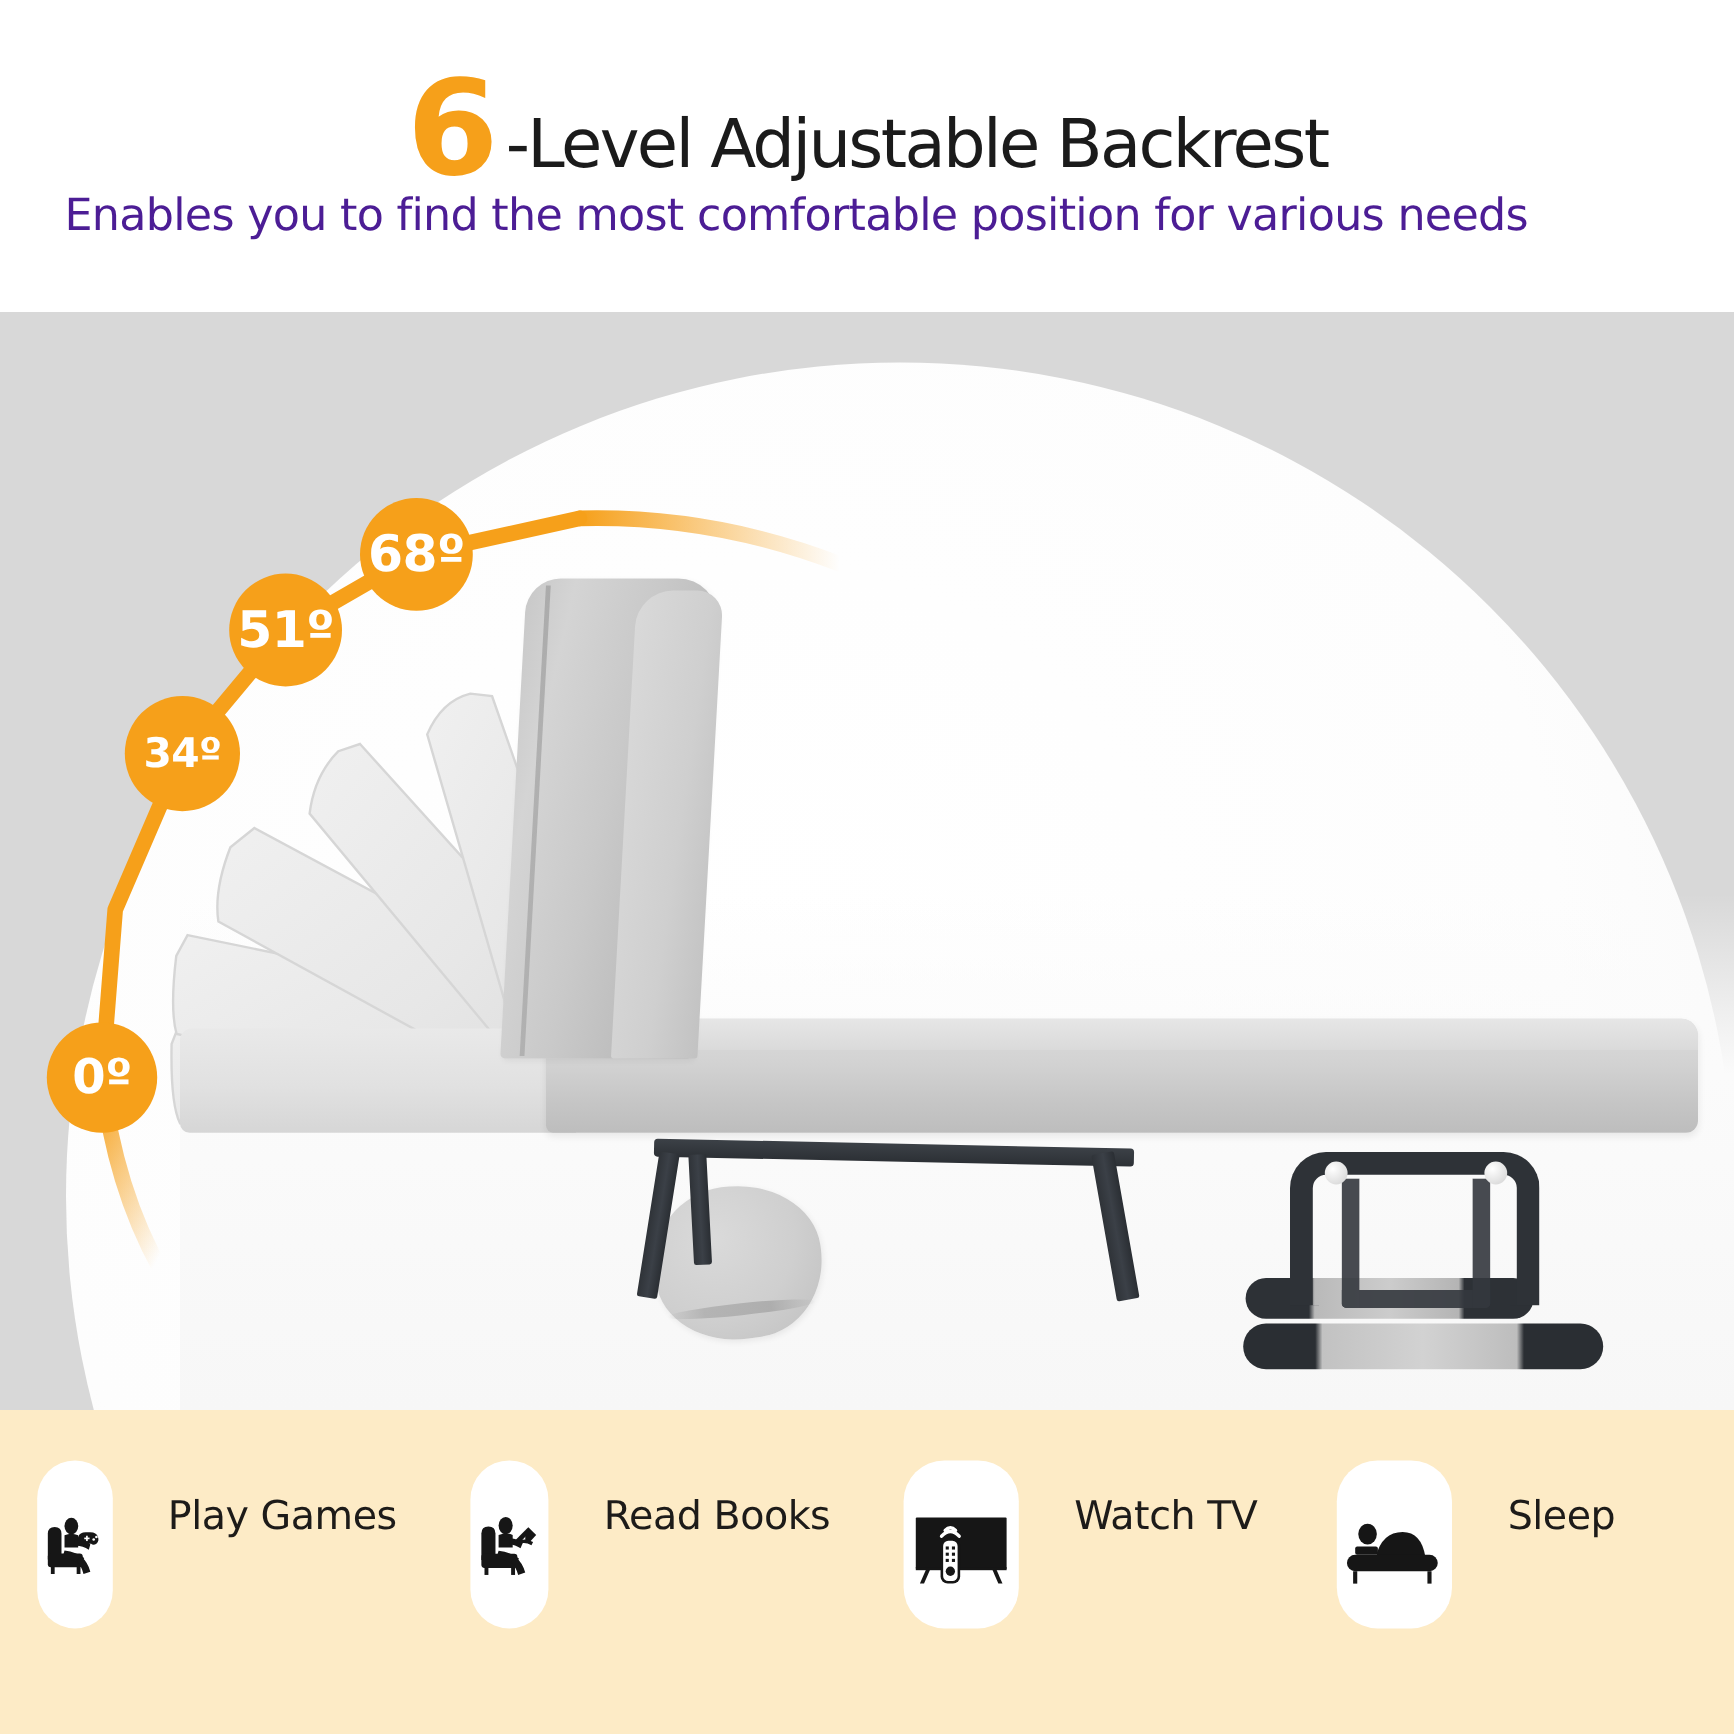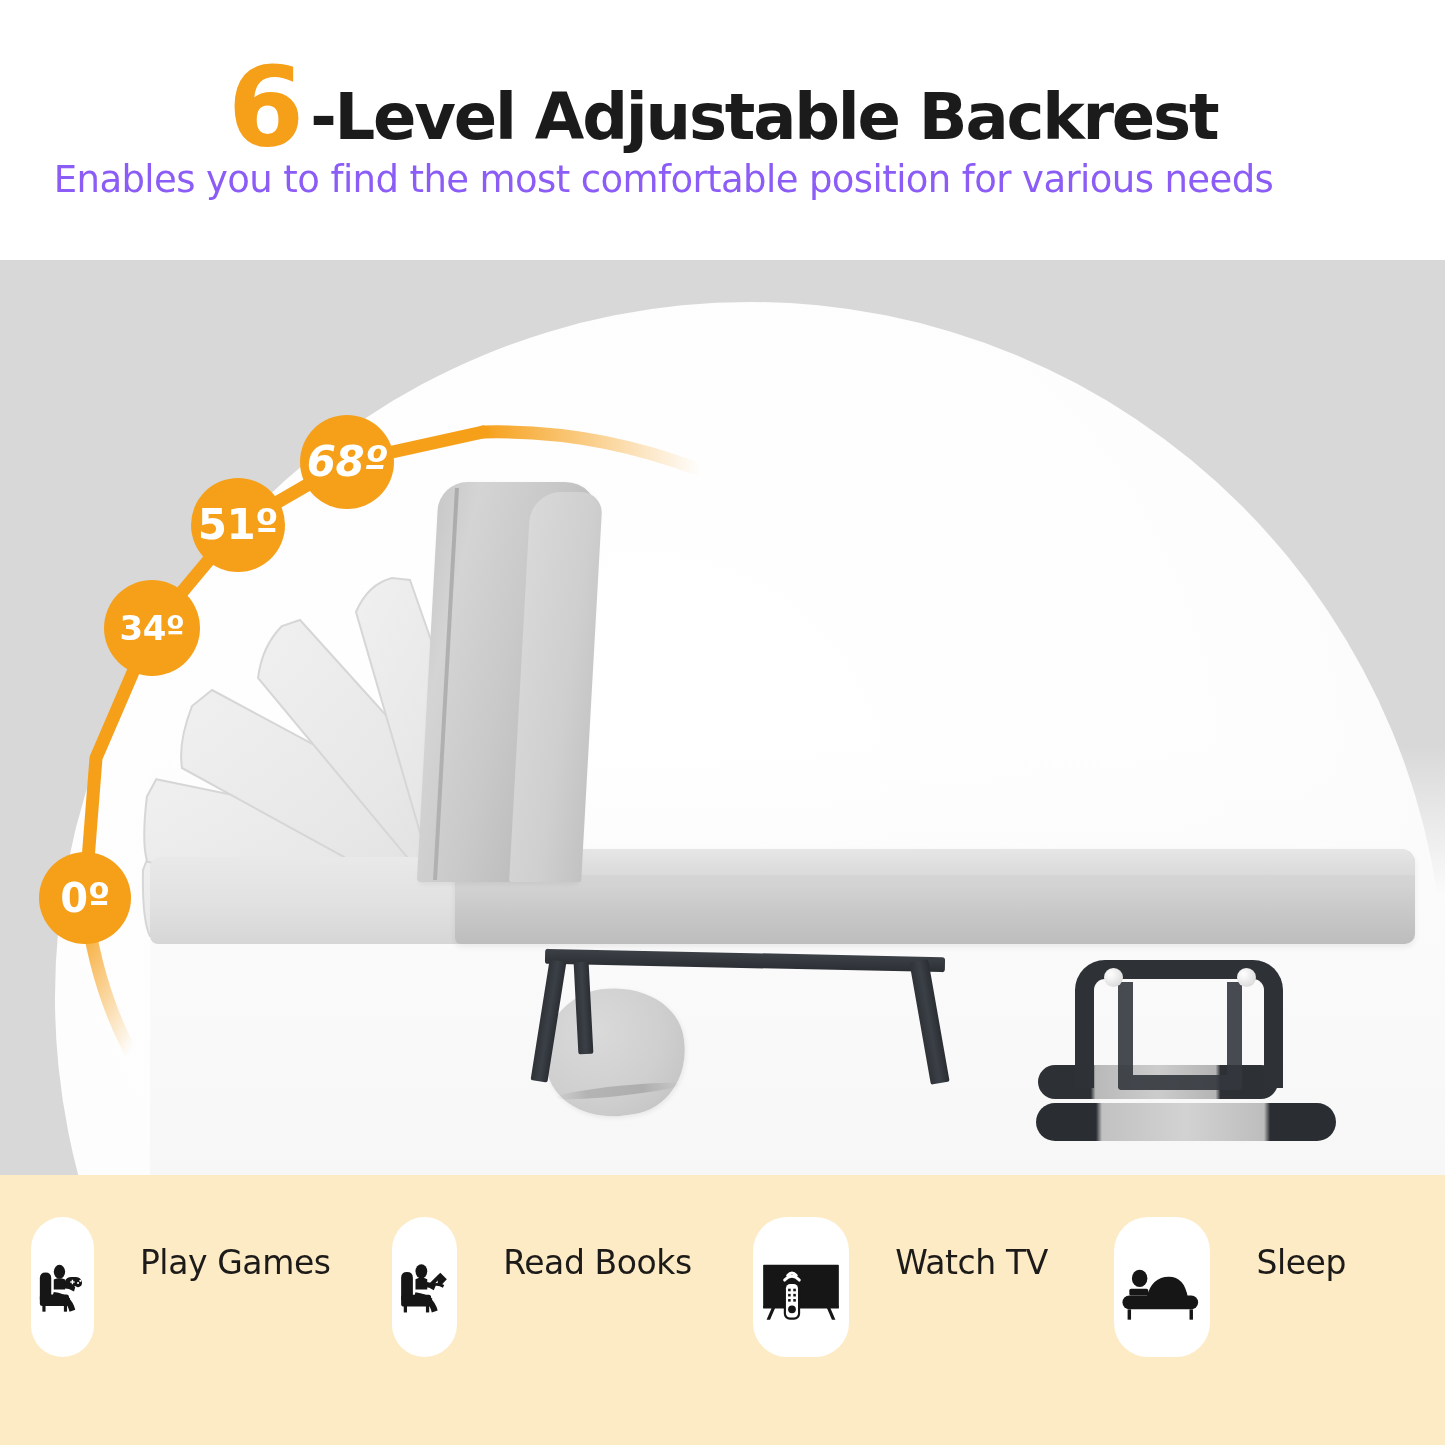--- a/index.html
+++ b/index.html
@@ -35,35 +35,35 @@
   .title-number {
     font-family: "DejaVu Sans", sans-serif;
     font-size: 110px;
     font-weight: 700;
     color: #F6A01A;
     letter-spacing: -2px;
     vertical-align: -6px;
   }
   .title-rest {
     font-family: "DejaVu Sans", sans-serif;
-    font-size: 64px;
-    font-weight: 700;
+    font-size: 56px;
+    font-weight: 400;
     color: #1b1b1b;
     letter-spacing: -2.2px;
     margin-left: 8px;
   }
   .header-sub {
     position: absolute;
     left: 0; top: 158px;
     width: 1327px;
     text-align: center;
     font-family: "DejaVu Sans", sans-serif;
     font-size: 37px;
     font-weight: 400;
-    color: #8b5cf6;
+    color: #4c1d95;
     letter-spacing: -0.6px;
     white-space: nowrap;
   }
 
   
   .stage {
     position: absolute;
     left: 0; top: 260px;
     width: 1445px;
     height: 915px;
@@ -362,21 +362,21 @@
     <polyline points="85,638 96,498 152,368 238,265 347,202 483,172" fill="none" stroke="#F6A01A" stroke-width="13" stroke-linecap="round" stroke-linejoin="round"></polyline>
 
     <path d="M483,172 C560,170 630,183 700,210" fill="none" stroke="url(#tailTop)" stroke-width="13" stroke-linecap="round"></path>
 
     <path d="M85,638 C92,700 110,760 142,812" fill="none" stroke="url(#tailBot)" stroke-width="13" stroke-linecap="round"></path>
   </svg>
 
   <div class="badge" style="left:39px;  top:592px; width:92px;  height:92px;  font-size:40px;">0º</div>
   <div class="badge" style="left:104px; top:320px; width:96px;  height:96px;  font-size:34px;">34º</div>
   <div class="badge" style="left:191px; top:218px; width:94px;  height:94px;  font-size:42px;text-align:right;">51º</div>
-  <div class="badge" style="left:300px; top:155px; width:94px;  height:94px;  font-size:42px;font-style:italic;">68º</div>
+  <div class="badge" style="left:300px; top:155px; width:94px;  height:94px;  font-size:42px;">68º</div>
 
 </div>
 
 <div class="feature-band">
   <div class="feature-row">
 
     <div class="feature-item">
       <div class="feature-card">
         <svg width="86" height="86" viewBox="0 0 100 100">
           <g fill="#161616">

